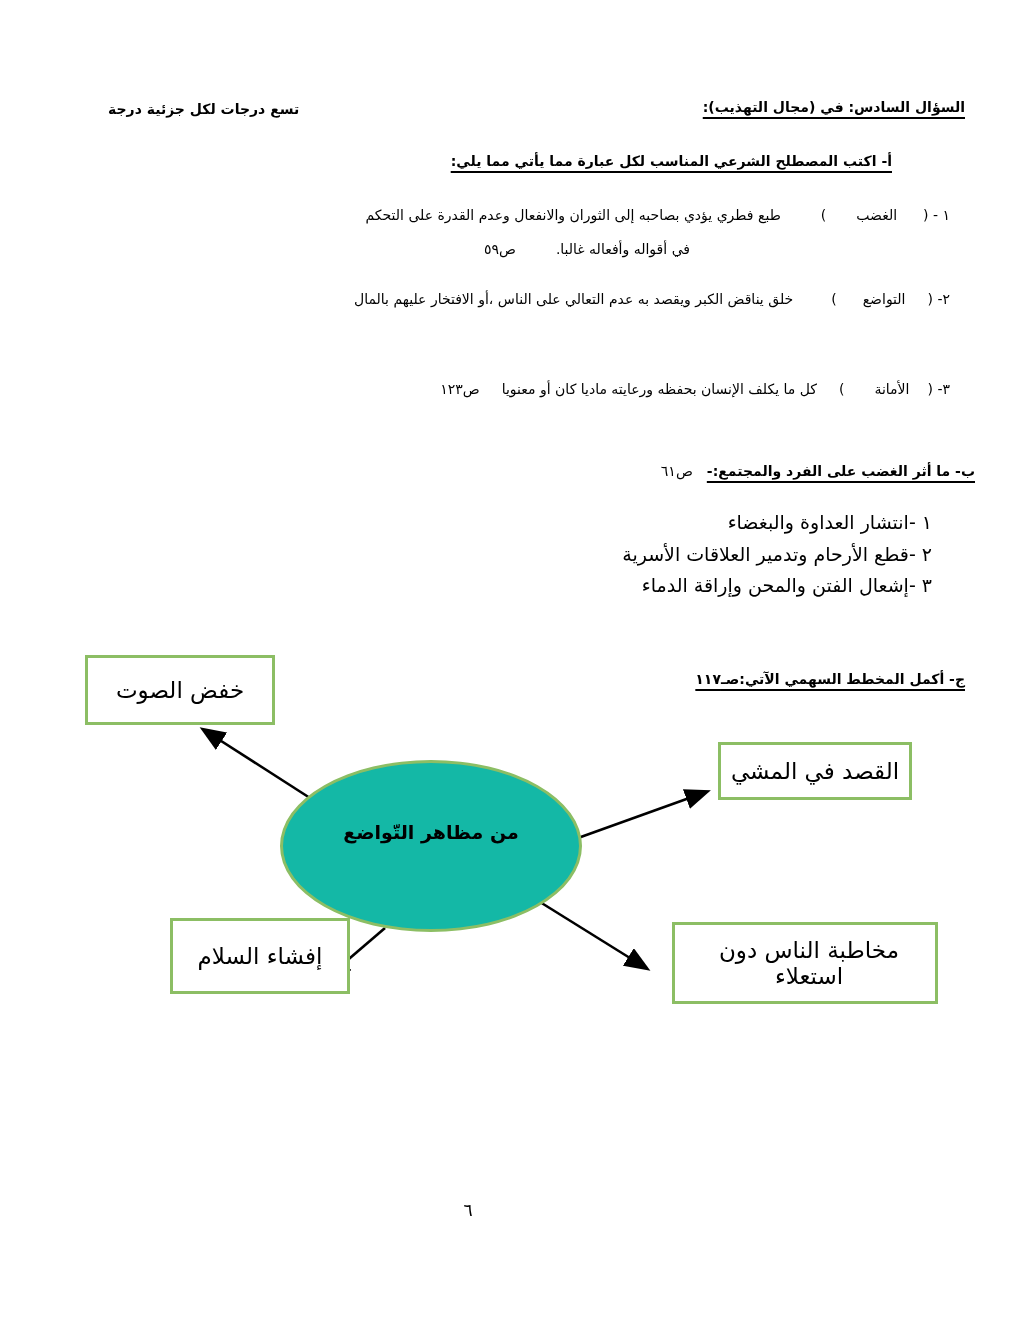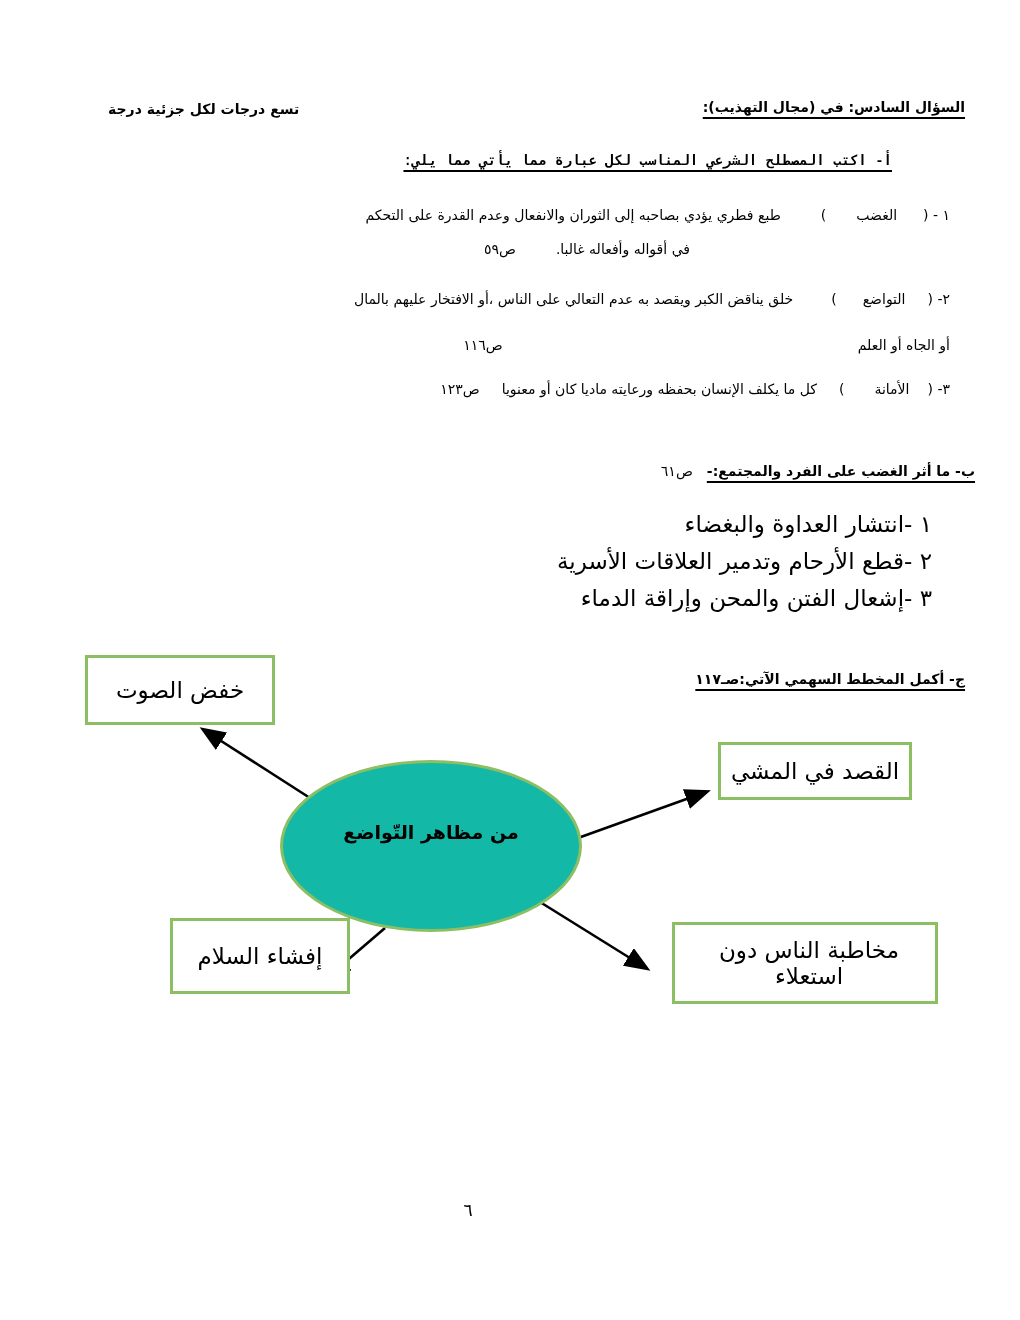--- a/index.html
+++ b/index.html
@@ -13,21 +13,21 @@
     position: relative;
     width: 1020px;
     height: 1320px;
     background: #ffffff;
     overflow: hidden;
   }
   .abs { position: absolute; }
   .bold { font-weight: 700; }
   .uline { text-decoration: underline; text-decoration-thickness: 2px; text-underline-offset: 5px; }
   .t20 { font-size: 14px; line-height: 1.3; }
-  .t19 { font-size: 23px; line-height: 1.3; }
+  .t19 { font-size: 19px; line-height: 1.3; }
   .row { white-space: nowrap; }
   .gap18 { display: inline-block; width: 18px; }
   .gap22 { display: inline-block; width: 22px; }
   .gap26 { display: inline-block; width: 26px; }
   .gap30 { display: inline-block; width: 30px; }
   .gap38 { display: inline-block; width: 38px; }
   .gap40 { display: inline-block; width: 40px; }
   .gap355 { display: inline-block; width: 355px; }
   .gap14 { display: inline-block; width: 14px; }
   .b-list div { margin-bottom: 7px; }
@@ -60,34 +60,31 @@
   .page-num { font-size: 17px; text-align: center; }
 </style>
 </head>
 <body>
 
 <div class="page">
 
   <div class="abs t20 bold uline" style="top:98px; right:55px;">السؤال السادس: في (مجال التهذيب):</div>
   <div class="abs t20 bold" style="top:100px; left:108px;">تسع درجات لكل جزئية درجة</div>
 
-  <div class="abs t20 bold uline" style="top:152px; right:128px;font-family:Liberation Mono, monospace;">أ- اكتب المصطلح الشرعي المناسب لكل عبارة مما يأتي مما يلي:</div>
+  <div class="abs t20 bold uline" style="top:152px; right:128px;">أ- اكتب المصطلح الشرعي المناسب لكل عبارة مما يأتي مما يلي:</div>
 
   <div class="abs t20 row" style="top:206px; right:70px;">
     <span>١ - (</span><span class="gap26"></span><span>الغضب</span><span class="gap30"></span><span>)</span><span class="gap40"></span><span>طبع فطري يؤدي بصاحبه إلى الثوران والانفعال وعدم القدرة على التحكم</span>
   </div>
   <div class="abs t20 row" style="top:240px; right:330px;">
     <span>في أقواله وأفعاله غالبا.</span><span class="gap40"></span><span>ص٥٩</span>
   </div>
 
   <div class="abs t20 row" style="top:290px; right:70px;">
     <span>٢- (</span><span class="gap22"></span><span>التواضع</span><span class="gap26"></span><span>)</span><span class="gap38"></span><span>خلق يناقض الكبر ويقصد به عدم التعالي على الناس ،أو الافتخار عليهم بالمال</span>
-  </div>
-  <div class="abs t20 row" style="top:336px; right:70px;">
-    <span>أو الجاه أو العلم</span><span class="gap355"></span><span>ص١١٦</span>
   </div>
 
   <div class="abs t20 row" style="top:380px; right:70px;">
     <span>٣- (</span><span class="gap18"></span><span>الأمانة</span><span class="gap30"></span><span>)</span><span class="gap22"></span><span>كل ما يكلف الإنسان بحفظه ورعايته ماديا كان أو معنويا</span><span class="gap22"></span><span>ص١٢٣</span>
   </div>
 
   <div class="abs t20 row" style="top:462px; right:45px;">
     <span class="bold uline">ب- ما أثر الغضب على الفرد والمجتمع:-</span><span class="gap14"></span><span>ص٦١</span>
   </div>
   <div class="abs t19 b-list" style="top:510px; right:88px; text-align:right;">

